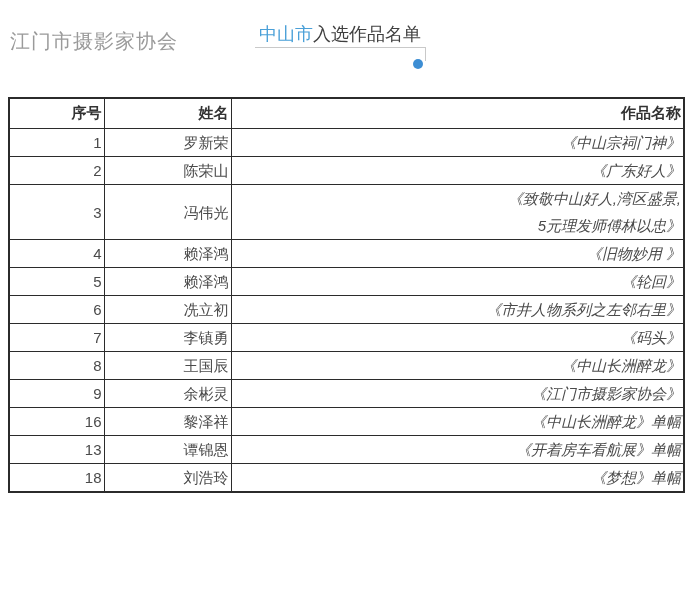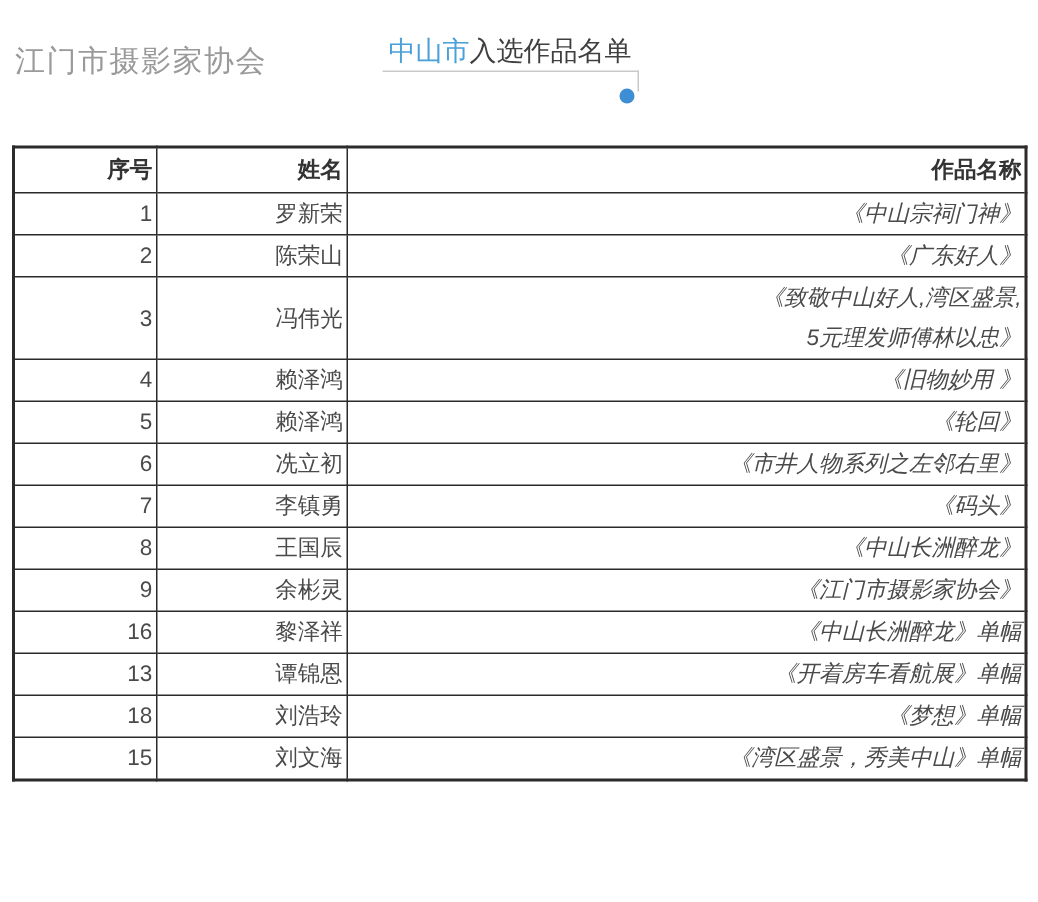--- a/index.html
+++ b/index.html
@@ -178,19 +178,14 @@
       <tr>
         <td class="cell-no">13</td>
         <td class="cell-name">谭锦恩</td>
         <td class="cell-work">《开着房车看航展》单幅</td>
       </tr>
       <tr>
         <td class="cell-no">18</td>
         <td class="cell-name">刘浩玲</td>
         <td class="cell-work">《梦想》单幅</td>
       </tr>
-      <tr>
-        <td class="cell-no">15</td>
-        <td class="cell-name">刘文海</td>
-        <td class="cell-work">《湾区盛景，秀美中山》单幅</td>
-      </tr>
     </tbody>
 </table>
 
 </body></html>

